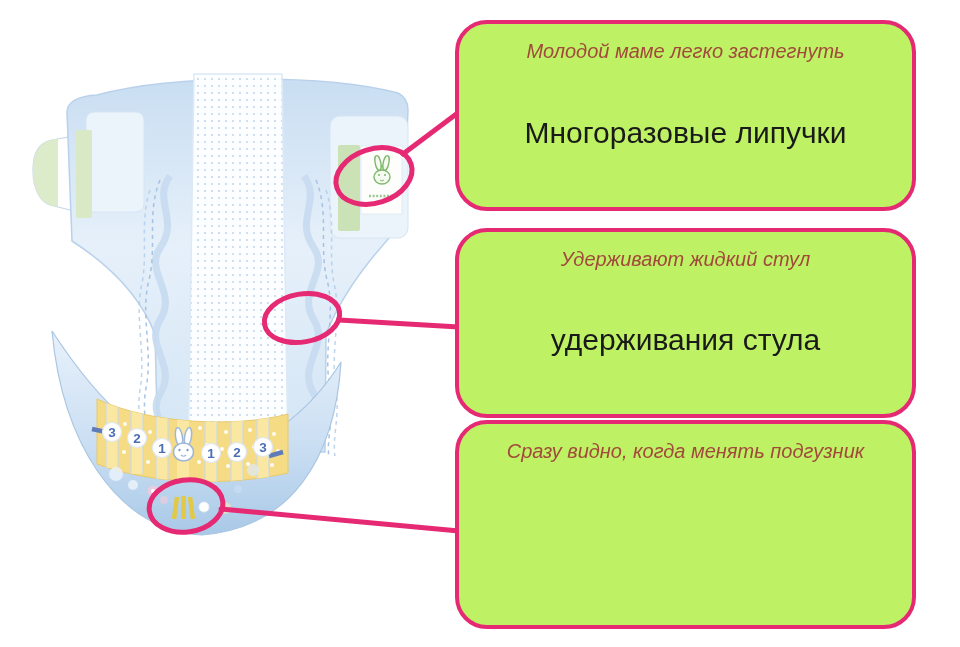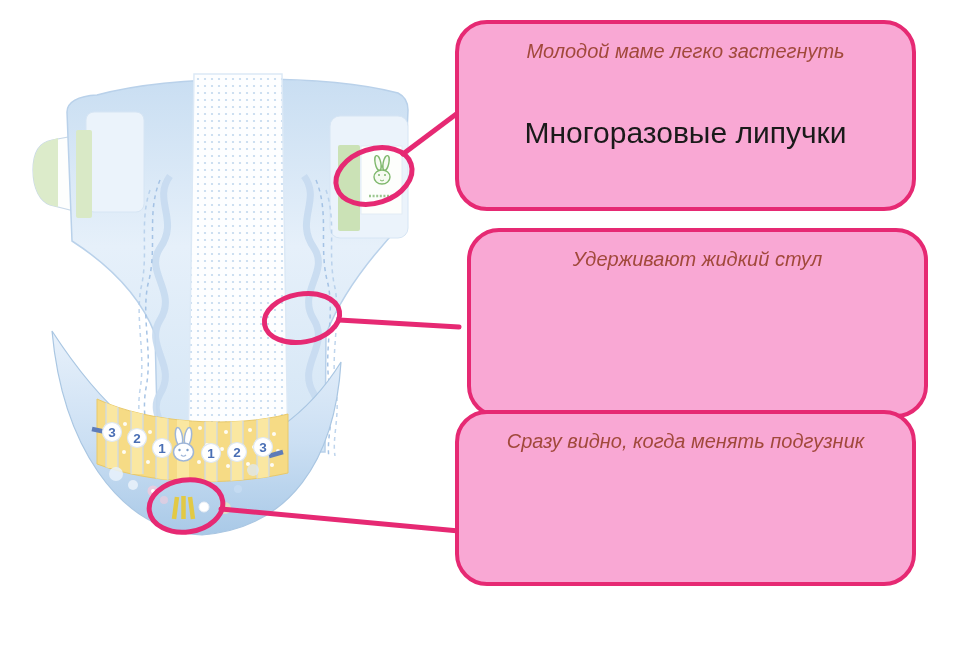--- a/index.html
+++ b/index.html
@@ -3,21 +3,21 @@
 <meta charset="utf-8">
 <style>
   html,body{margin:0;padding:0;background:#ffffff;}
   .stage{
     position:relative;width:960px;height:647px;background:#ffffff;
     font-family:"Liberation Sans",sans-serif;overflow:hidden;
   }
   .art{position:absolute;left:0;top:0;}
   .callout{
     position:absolute;left:455px;width:461px;box-sizing:border-box;
-    background:#f9a8d4;border:4px solid #E62973;border-radius:32px;
+    background:#bef264;border:4px solid #E62973;border-radius:32px;
     display:flex;flex-direction:column;align-items:center;
   }
   .c-title{
     margin-top:15px;font-style:italic;font-size:20px;line-height:1.2;
     color:#A1493B;text-align:center;white-space:nowrap;
   }
   .c-body{
     flex:1;display:flex;flex-direction:column;justify-content:center;align-items:center;
     padding-bottom:6px;font-size:30px;line-height:1.5;color:#1A1A1A;text-align:center;
   }
@@ -200,25 +200,26 @@
     </g>
   </svg>
 
   <div class="callout" style="top:20px;height:191px;">
     <div class="c-title">Молодой маме легко застегнуть</div>
     <div class="c-body">
       <div>Многоразовые липучки</div>
     </div>
   </div>
 
-  <div class="callout" style="top:228px;height:190px;margin-left:12px;">
+  <div class="callout" style="top:228px;height:190px;">
     <div class="c-title">Удерживают жидкий стул</div>
     <div class="c-body">
+      <div>удерживания стула</div>
     </div>
   </div>
 
-  <div class="callout" style="top:410px;height:176px;">
+  <div class="callout" style="top:420px;height:209px;">
     <div class="c-title">Сразу видно, когда менять подгузник</div>
     <div class="c-body">
     </div>
   </div>
 
 </div>
 
 </body></html>

